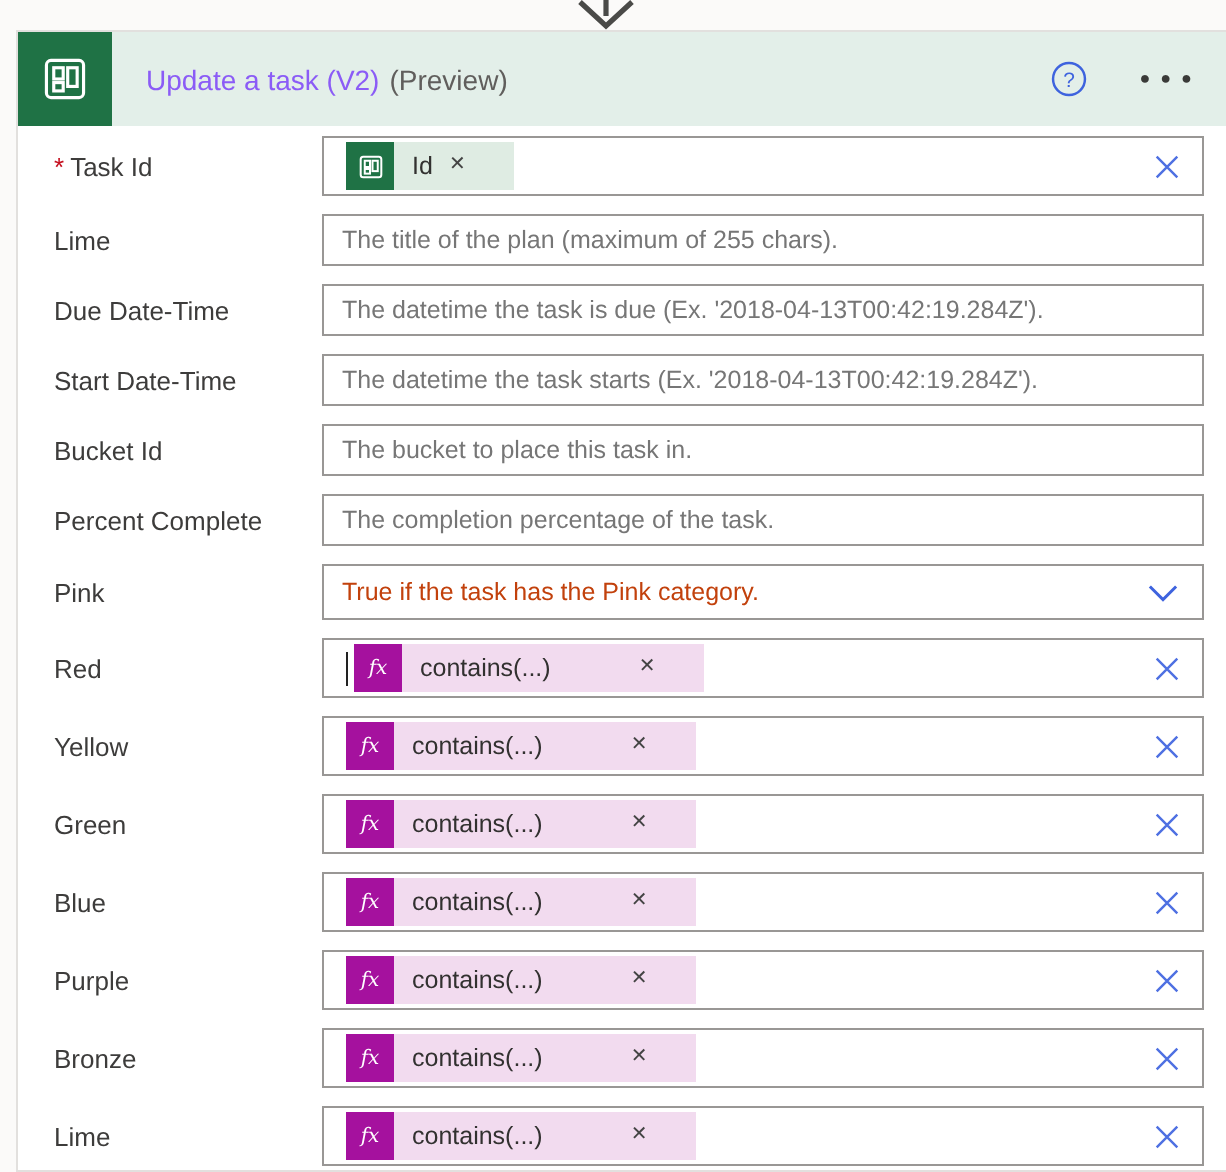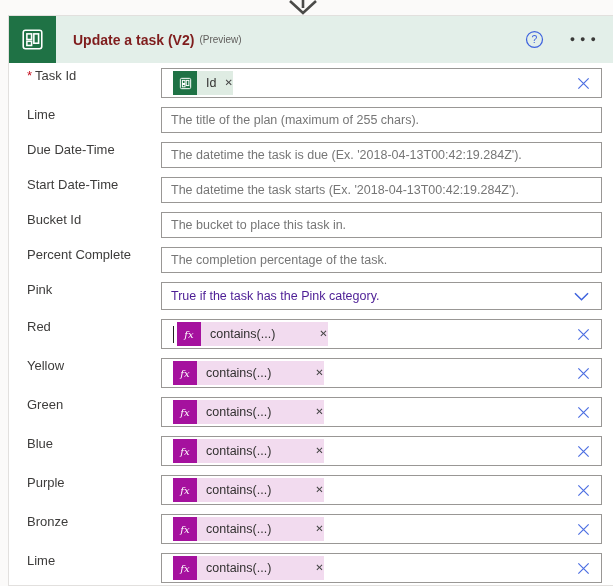--- a/index.html
+++ b/index.html
@@ -4,45 +4,45 @@
 <style>
   html,body{margin:0;padding:0;}
   body{font-family:"Liberation Sans",sans-serif;background:#fff;}
   .stage{position:relative;width:613px;height:586px;background:#FBFAF9;overflow:hidden;}
   .connector-arrow{position:absolute;left:284px;top:0;width:38px;height:15px;}
   .card{position:absolute;left:8px;top:15px;width:605px;height:571px;background:#fff;
         border:1px solid #E2E0DE;border-right:none;box-sizing:border-box;}
   .card-header{display:flex;align-items:center;height:47px;background:#E3EFE9;}
   .app-icon{width:47px;height:47px;background:#1F7245;flex:0 0 47px;display:flex;align-items:center;justify-content:center;}
   .app-icon svg{width:27px;height:27px;}
-  .hdr-title{margin-left:17px;font-size:14px;color:#7f1d1d;font-weight:700;}
-  .hdr-preview{font-weight:400;color:#605E5C;margin-left:5px;font-size:10px;}
+  .hdr-title{margin-left:17px;font-size:14px;color:#8b5cf6;font-weight:400;}
+  .hdr-preview{font-weight:400;color:#605E5C;margin-left:5px;font-size:14px;}
   .hdr-right{margin-left:auto;display:flex;align-items:center;gap:22px;margin-right:12px;}
   .help-btn{width:19px;height:19px;cursor:pointer;display:flex;}
   .menu-btn{color:#3A3A38;font-size:9px;letter-spacing:5px;cursor:pointer;line-height:19px;padding:2px 0 2px 4px;}
   .card-body{padding:5px 0 0 10px;}
-  .row{display:flex;align-items:flex-start;margin-bottom:9px;}
+  .row{display:flex;align-items:center;margin-bottom:9px;}
   .row-label{width:142px;flex:0 0 142px;font-size:13px;color:#3D3C3B;padding-left:8px;box-sizing:border-box;}
   .req{color:#C50F1F;margin-right:3px;}
   .fbox{width:441px;flex:0 0 441px;box-sizing:border-box;border:1px solid #999795;background:#fff;
         display:flex;align-items:center;}
   .fbox.h30{height:30px;} .fbox.h28{height:28px;}
   input.txt{width:441px;height:26px;box-sizing:border-box;border:1px solid #999795;background:#fff;
         padding:0 9px;font-family:"Liberation Sans",sans-serif;font-size:12.5px;color:#be185d;outline:none;}
   input.txt::placeholder{color:#767676;opacity:1;}
-  .ph{color:#4c1d95;font-size:12.5px;padding-left:9px;white-space:nowrap;overflow:hidden;}
+  .ph{color:#c2410c;font-size:12.5px;padding-left:9px;white-space:nowrap;overflow:hidden;}
   .chev{margin-left:auto;margin-right:12px;display:flex;cursor:pointer;}
   .caret{width:1px;height:17px;background:#222;margin-left:11px;flex:0 0 1px;}
   .pill{display:flex;align-items:stretch;height:24px;margin-left:11px;cursor:pointer;}
   .caret + .pill{margin-left:3px;}
   .pill-ic{width:24px;display:flex;align-items:center;justify-content:center;flex:0 0 24px;}
   .pill-ic.green{background:#1F7245;}
   .pill-ic.green svg{width:15px;height:15px;}
   .pill-ic.fx{background:#A5119E;color:#fff;font-family:"DejaVu Serif",serif;font-style:italic;font-size:10px;}
-  .pill-body{display:flex;align-items:center;gap:8px;padding:0 0 0 9px;font-size:12.5px;color:#323130;}
+  .pill-body{display:flex;align-items:center;gap:8px;padding:0 24px 0 9px;font-size:12.5px;color:#323130;}
   .pill-body.green{background:#DFECE3;}
   .pill-body.pink{background:#F2DBEF;gap:44px;}
   .pill-x{font-size:10px;color:#444;cursor:pointer;line-height:1;}
   .clear-btn{margin-left:auto;margin-right:10px;display:flex;cursor:pointer;}
 </style>
 </head>
 <body>
 
 <div class="stage">
 

